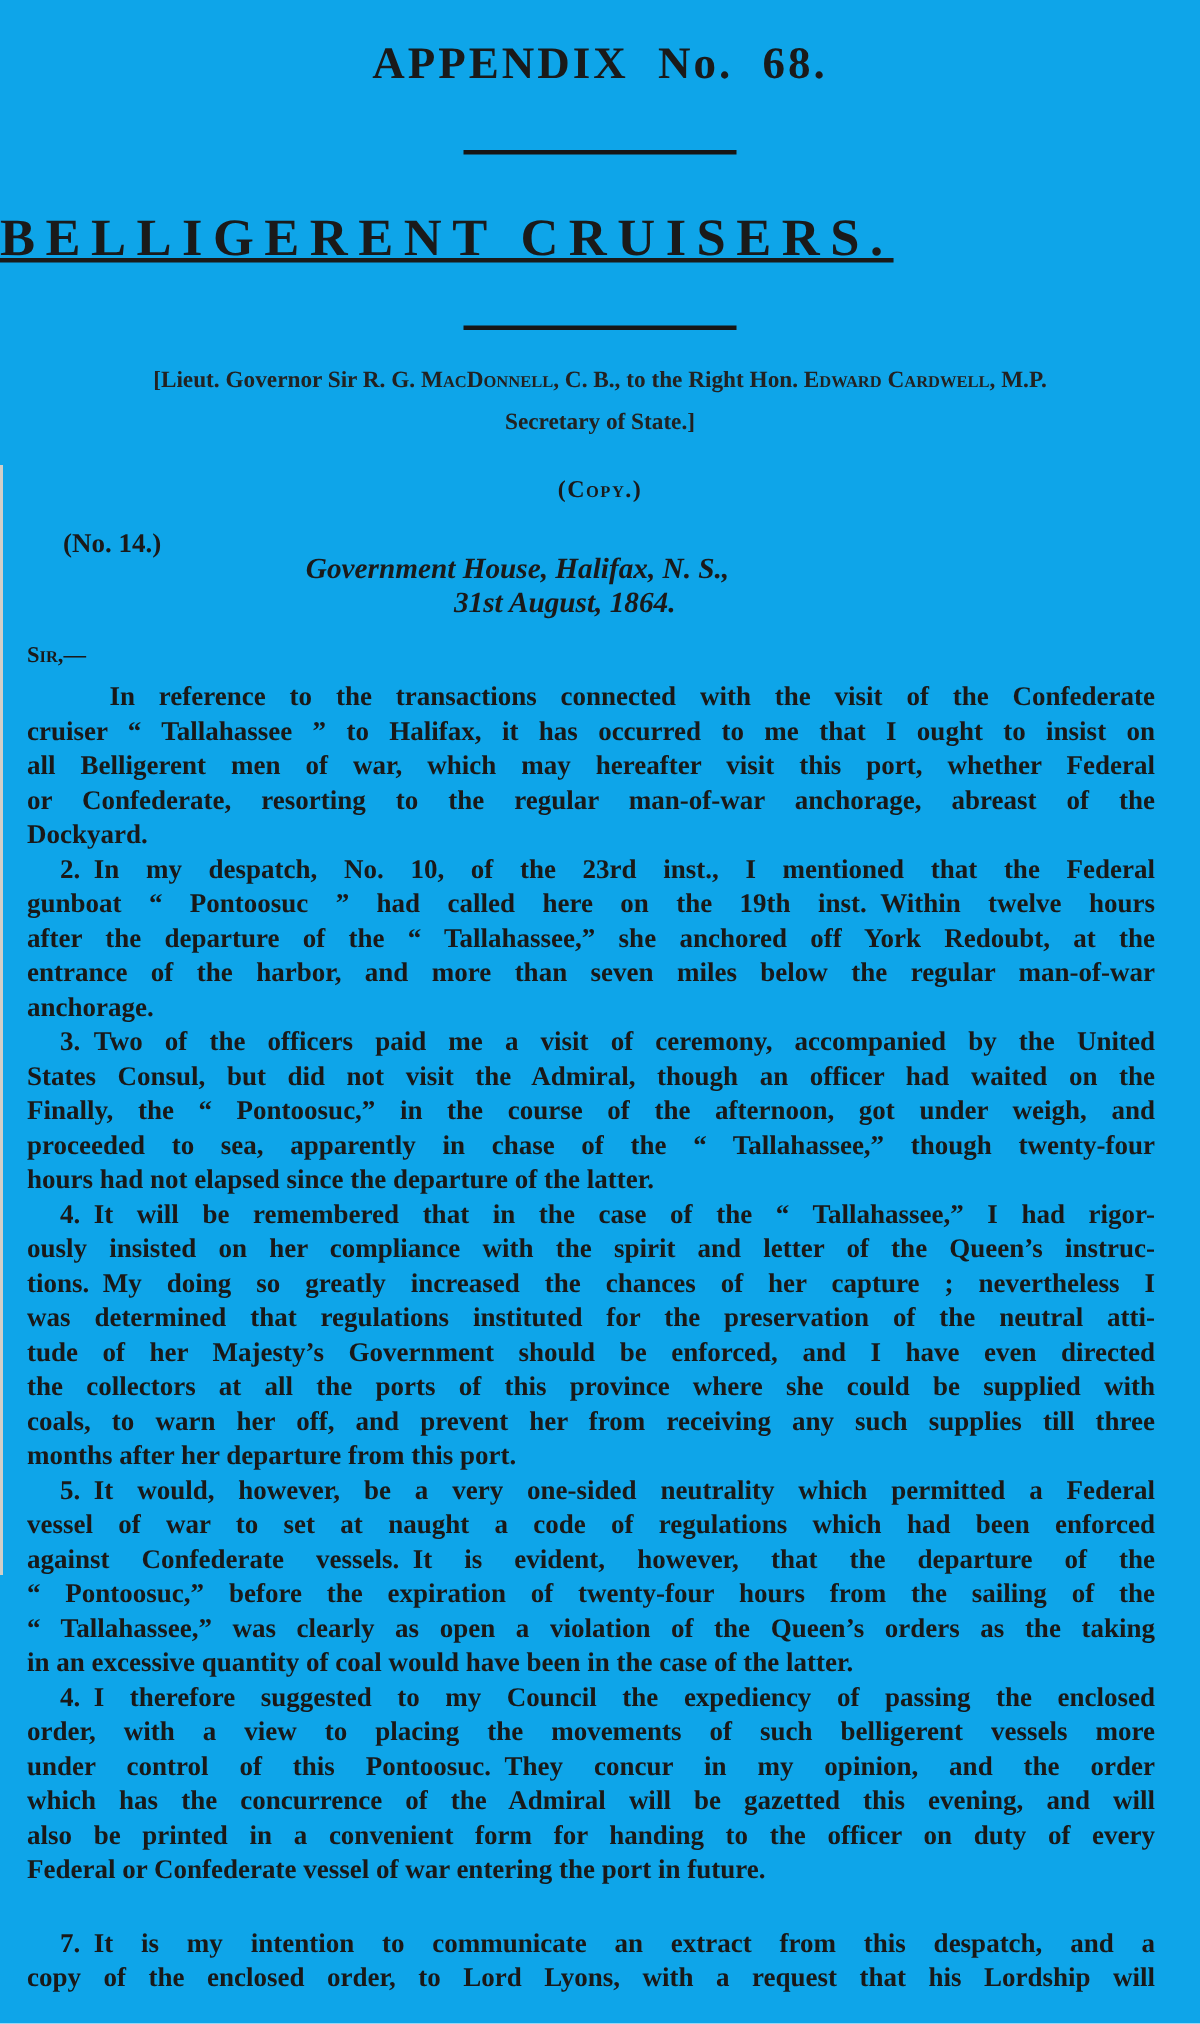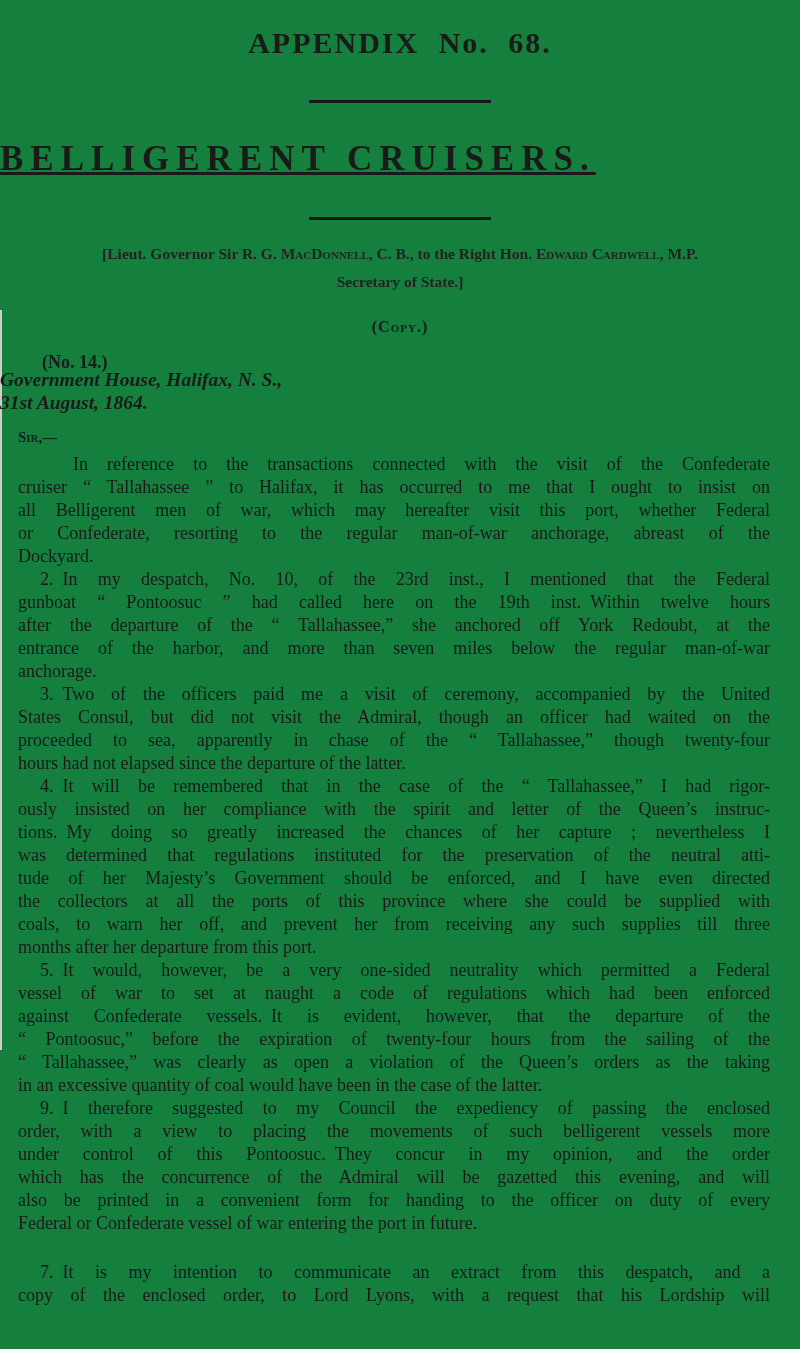--- a/index.html
+++ b/index.html
@@ -1,21 +1,21 @@
 <!DOCTYPE html>
 <html><head>
 <meta charset="utf-8">
 <style>
   html, body { margin: 0; padding: 0; background: #ffffff; }
   .page {
     position: relative;
     width: 800px;
     height: 1349px;
     margin: 0;
-    background: #15803d;
+    background: #0ea5e9;
     overflow: hidden;
     font-family: "Liberation Serif", "DejaVu Serif", serif;
     color: #1a1a1a;
   }
   .sc { font-variant: small-caps; }
 
   .appendix-title {
     margin: 0;
     padding-top: 27px;
     text-align: center;
@@ -69,39 +69,39 @@
     left: 42px;
     top: 0;
     font-size: 18px;
     font-weight: bold;
   }
   .dateline {
     position: absolute;
     right: 0;
     top: 16px;
     width: 100%;
-    text-align: left;
+    text-align: center;
     font-style: italic;
     font-weight: bold;
     font-size: 19.5px;
     line-height: 23px;
   }
   .dateline .place { padding-right: 110px; }
   .dateline .date  { padding-right: 47px; }
   .salutation {
     margin: 10px 0 0 18px;
     font-size: 15px;
     font-weight: bold;
     line-height: 22px;
   }
   .letter-body {
     margin: 5px 0 0 18px;
     width: 752px;
     font-size: 18px;
-    font-weight: normal;
+    font-weight: bold;
     line-height: 23px;
     color: #191919;
   }
   .letter-body .line {
     text-align: justify;
     text-align-last: justify;
   }
   .letter-body .line.last {
     text-align-last: left;
   }
@@ -151,37 +151,38 @@
       <div class="line">all Belligerent men of war, which may hereafter visit this port, whether Federal</div>
       <div class="line">or Confederate, resorting to the regular man-of-war anchorage, abreast of the</div>
       <div class="line last">Dockyard.</div>
       <div class="line" style="text-indent: 22px;">2. In my despatch, No. 10, of the 23rd inst., I mentioned that the Federal</div>
       <div class="line">gunboat “ Pontoosuc ” had called here on the 19th inst. Within twelve hours</div>
       <div class="line">after the departure of the “ Tallahassee,” she anchored off York Redoubt, at the</div>
       <div class="line">entrance of the harbor, and more than seven miles below the regular man-of-war</div>
       <div class="line last">anchorage.</div>
       <div class="line" style="text-indent: 22px;">3. Two of the officers paid me a visit of ceremony, accompanied by the United</div>
       <div class="line">States Consul, but did not visit the Admiral, though an officer had waited on the</div>
+      <div class="line">Finally, the “ Pontoosuc,” in the course of the afternoon, got under weigh, and</div>
       <div class="line">proceeded to sea, apparently in chase of the “ Tallahassee,” though twenty-four</div>
       <div class="line last">hours had not elapsed since the departure of the latter.</div>
       <div class="line" style="text-indent: 22px;">4. It will be remembered that in the case of the “ Tallahassee,” I had rigor-</div>
       <div class="line">ously insisted on her compliance with the spirit and letter of the Queen’s instruc-</div>
       <div class="line">tions. My doing so greatly increased the chances of her capture ; nevertheless I</div>
       <div class="line">was determined that regulations instituted for the preservation of the neutral atti-</div>
       <div class="line">tude of her Majesty’s Government should be enforced, and I have even directed</div>
       <div class="line">the collectors at all the ports of this province where she could be supplied with</div>
       <div class="line">coals, to warn her off, and prevent her from receiving any such supplies till three</div>
       <div class="line last">months after her departure from this port.</div>
       <div class="line" style="text-indent: 22px;">5. It would, however, be a very one-sided neutrality which permitted a Federal</div>
       <div class="line">vessel of war to set at naught a code of regulations which had been enforced</div>
       <div class="line">against Confederate vessels. It is evident, however, that the departure of the</div>
       <div class="line">“ Pontoosuc,” before the expiration of twenty-four hours from the sailing of the</div>
       <div class="line">“ Tallahassee,” was clearly as open a violation of the Queen’s orders as the taking</div>
       <div class="line last">in an excessive quantity of coal would have been in the case of the latter.</div>
-      <div class="line" style="text-indent: 22px;">9. I therefore suggested to my Council the expediency of passing the enclosed</div>
+      <div class="line" style="text-indent: 22px;">4. I therefore suggested to my Council the expediency of passing the enclosed</div>
       <div class="line">order, with a view to placing the movements of such belligerent vessels more</div>
       <div class="line">under control of this Pontoosuc. They concur in my opinion, and the order</div>
       <div class="line">which has the concurrence of the Admiral will be gazetted this evening, and will</div>
       <div class="line">also be printed in a convenient form for handing to the officer on duty of every</div>
       <div class="line last">Federal or Confederate vessel of war entering the port in future.</div>
       <div class="line" style="text-indent: 22px; margin-top: 26px;">7. It is my intention to communicate an extract from this despatch, and a</div>
       <div class="line">copy of the enclosed order, to Lord Lyons, with a request that his Lordship will</div>
     </main>
 </div>
 

